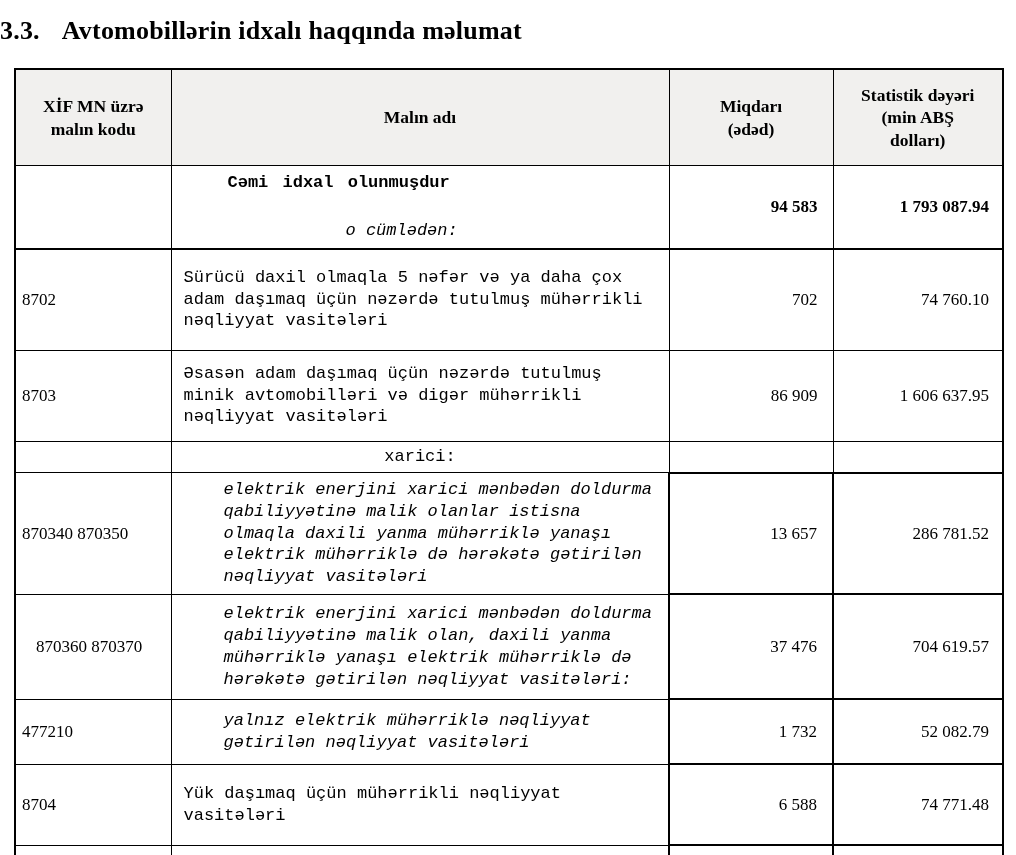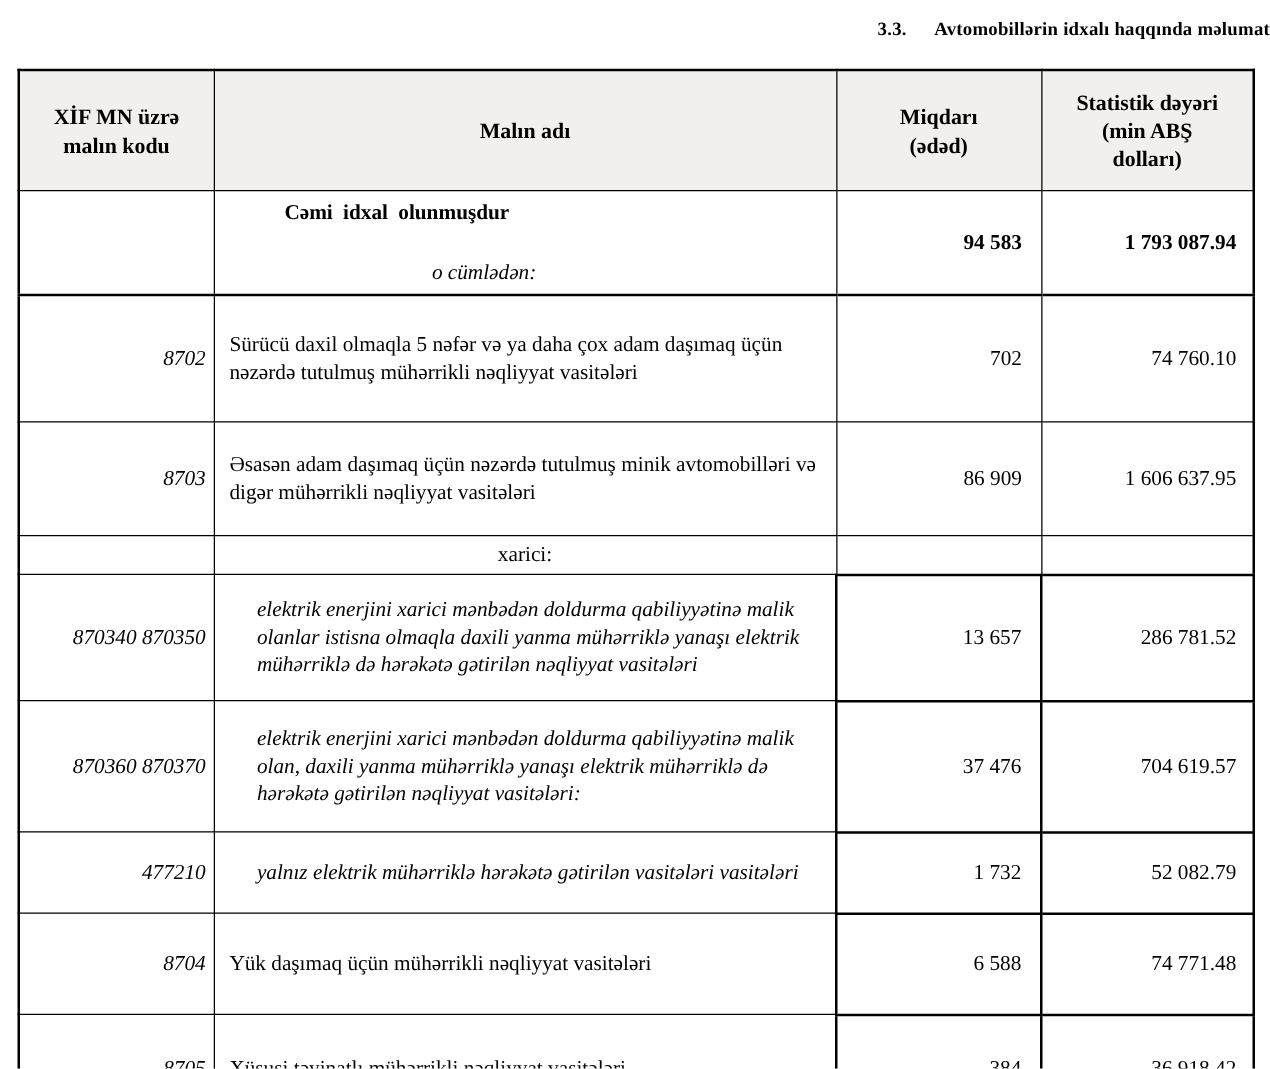--- a/index.html
+++ b/index.html
@@ -10,23 +10,23 @@
     color: #000000;
   }
   .page {
     width: 1016px;
     height: 855px;
     background: #ffffff;
     position: relative;
     overflow: hidden;
   }
   .doc-title {
-    text-align: right;
+    text-align: left;
     font-weight: bold;
-    font-size: 15px;
+    font-size: 26px;
     padding-top: 16px;
     margin-bottom: 22px;
     letter-spacing: 0.2px;
   }
   .doc-title .title-number { margin-right: 22px; }
 
   table.stats {
     border-collapse: collapse;
     table-layout: fixed;
     width: 988px;
@@ -46,22 +46,22 @@
   }
   thead th {
     background: #f1f0ee;
     font-weight: bold;
     text-align: center;
     white-space: pre-line;
     height: 91px;
     font-size: 17.5px;
     padding: 2px 6px;
   }
-  td.code { text-align: right; padding: 4px 6px; font-style: italic; }
-  td.name { text-align: left; padding: 6px 12px; }
+  td.code { text-align: left; padding: 4px 6px; }
+  td.name { text-align: left; padding: 6px 12px; font-family: Liberation Mono, monospace; }
   td.qty  { text-align: right; padding: 4px 15px 4px 4px; }
   td.value{ text-align: right; padding: 4px 13px 4px 4px; }
 
   
   tbody tr:nth-child(1) td { height: 64px; }
   tbody tr:nth-child(2) td { height: 88px; }
   tbody tr:nth-child(3) td { height: 78px; }
   tbody tr:nth-child(4) td { height: 22px; }
   tbody tr:nth-child(5) td { height: 88px; }
   tbody tr:nth-child(6) td { height: 92px; padding-left: 20px; }
@@ -73,21 +73,21 @@
   tr.row-total td { border-bottom-width: 2px; }
   tr.row-total td.qty, tr.row-total td.value { font-weight: bold; }
   tr.row-total td.name { padding-left: 56px; }
   .total-line1 { font-weight: bold; word-spacing: 4px; }
   .total-line2 { font-style: italic; padding-left: 118px; margin-top: 26px; }
 
   
   tr.row-divider td.name { text-align: center; padding: 1px 4px; }
 
   
-  tr.row-sub td.name { font-style: italic; padding-left: 34px; }
+  tr.row-sub td.name { font-style: italic; padding-left: 52px; }
 
   
   tbody tr:nth-child(n+5) td.qty,
   tbody tr:nth-child(n+5) td.value { border-width: 2px; }
   tbody tr:last-child td.qty,
   tbody tr:last-child td.value { border-bottom-width: 5px; }
 </style>
 </head>
 <body>
 
@@ -151,21 +151,21 @@
           <td class="value">286 781.52</td>
         </tr>
         <tr class="row-sub">
           <td class="code">870360 870370</td>
           <td class="name">elektrik enerjini xarici mənbədən doldurma qabiliyyətinə malik olan, daxili yanma mühərriklə yanaşı elektrik mühərriklə də hərəkətə gətirilən nəqliyyat vasitələri:</td>
           <td class="qty">37 476</td>
           <td class="value">704 619.57</td>
         </tr>
         <tr class="row-sub">
           <td class="code">477210</td>
-          <td class="name">yalnız elektrik mühərriklə hərəkətə gətirilən vasitələri vasitələri</td>
+          <td class="name">yalnız elektrik mühərriklə nəqliyyat gətirilən nəqliyyat vasitələri</td>
           <td class="qty">1 732</td>
           <td class="value">52 082.79</td>
         </tr>
         <tr class="row-normal">
           <td class="code">8704</td>
           <td class="name">Yük daşımaq üçün mühərrikli nəqliyyat vasitələri</td>
           <td class="qty">6 588</td>
           <td class="value">74 771.48</td>
         </tr>
         <tr class="row-normal">

